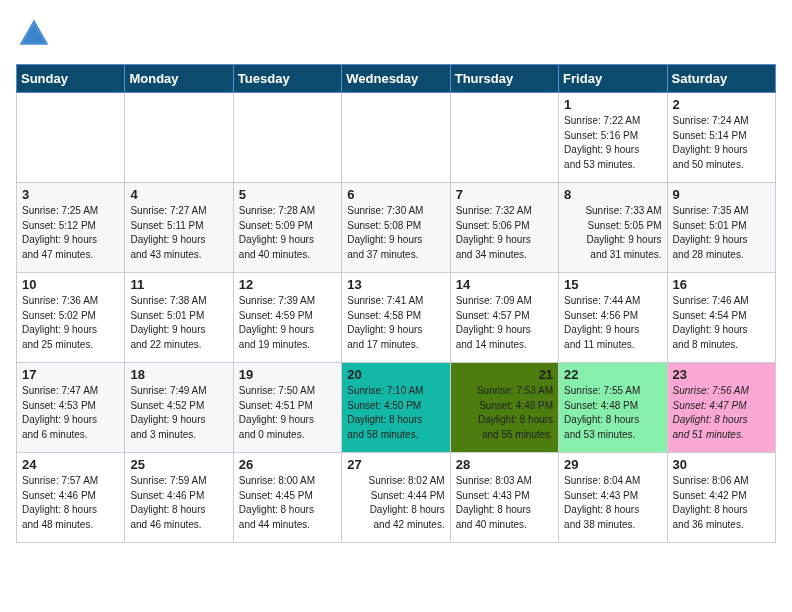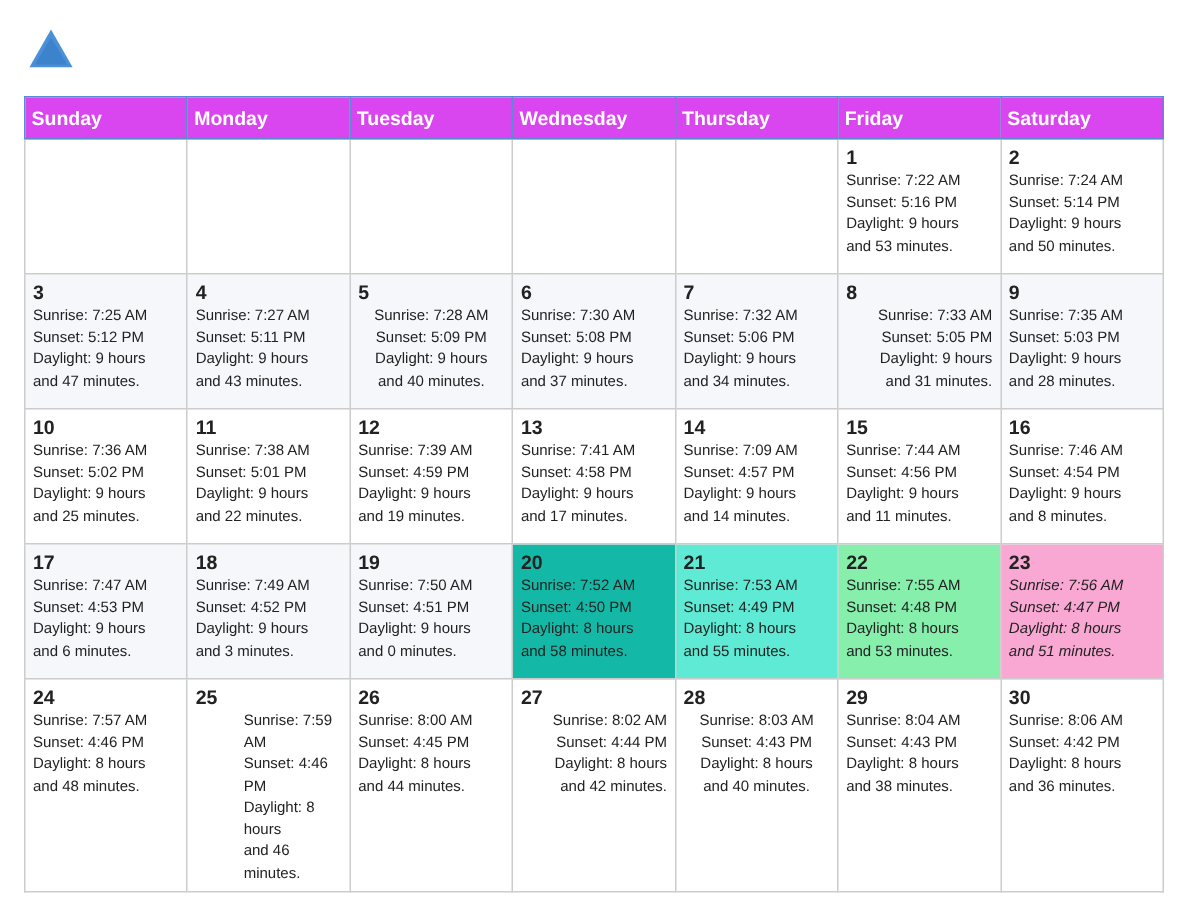--- a/index.html
+++ b/index.html
@@ -42,21 +42,21 @@
     .location {
       font-size: 15px;
       color: #444;
     }
     .calendar {
       width: 100%;
       border-collapse: collapse;
       table-layout: fixed;
     }
     .calendar th {
-      background: #d946ef;
+      background: #0c4a6e;
       color: #fff;
       font-size: 13px;
       font-weight: bold;
       padding: 6px 4px;
       text-align: left;
       border: 1px solid #5a8acf;
     }
     .calendar td {
       border: 1px solid #ccc;
       vertical-align: top;
@@ -148,21 +148,21 @@
         </td>
         <td style="background: rgb(245, 247, 250);">
           <span class="day-num">4</span>
           <div class="day-info" style="white-space: pre-line;">Sunrise: 7:27 AM
 Sunset: 5:11 PM
 Daylight: 9 hours
 and 43 minutes.</div>
         </td>
         <td style="background: rgb(245, 247, 250);">
           <span class="day-num">5</span>
-          <div class="day-info" style="white-space: pre-line; text-align: center;">Sunrise: 7:28 AM
+          <div class="day-info" style="white-space: pre-line;">Sunrise: 7:28 AM
 Sunset: 5:09 PM
 Daylight: 9 hours
 and 40 minutes.</div>
         </td>
         <td style="background: rgb(245, 247, 250);">
           <span class="day-num">6</span>
           <div class="day-info" style="white-space: pre-line;">Sunrise: 7:30 AM
 Sunset: 5:08 PM
 Daylight: 9 hours
 and 37 minutes.</div>
@@ -177,21 +177,21 @@
         <td style="background: rgb(245, 247, 250);">
           <span class="day-num">8</span>
           <div class="day-info" style="white-space: pre-line; text-align: right;">Sunrise: 7:33 AM
 Sunset: 5:05 PM
 Daylight: 9 hours
 and 31 minutes.</div>
         </td>
         <td style="background: rgb(245, 247, 250);">
           <span class="day-num">9</span>
           <div class="day-info" style="white-space: pre-line;">Sunrise: 7:35 AM
-Sunset: 5:03 PM
+Sunset: 5:01 PM
 Daylight: 9 hours
 and 28 minutes.</div>
         </td>
       </tr>
       <tr>
         <td>
           <span class="day-num">10</span>
           <div class="day-info" style="white-space: pre-line;">Sunrise: 7:36 AM
 Sunset: 5:02 PM
 Daylight: 9 hours
@@ -257,26 +257,26 @@
         </td>
         <td style="background: rgb(245, 247, 250);">
           <span class="day-num">19</span>
           <div class="day-info" style="white-space: pre-line;">Sunrise: 7:50 AM
 Sunset: 4:51 PM
 Daylight: 9 hours
 and 0 minutes.</div>
         </td>
         <td style="background: #14b8a6;">
           <span class="day-num">20</span>
-          <div class="day-info" style="white-space: pre-line;">Sunrise: 7:52 AM
+          <div class="day-info" style="white-space: pre-line;">Sunrise: 7:10 AM
 Sunset: 4:50 PM
 Daylight: 8 hours
 and 58 minutes.</div>
         </td>
-        <td style="background: #5eead4;">
+        <td style="background: #4d7c0f; text-align: right;">
           <span class="day-num">21</span>
           <div class="day-info" style="white-space: pre-line;">Sunrise: 7:53 AM
 Sunset: 4:49 PM
 Daylight: 8 hours
 and 55 minutes.</div>
         </td>
         <td style="background: #86efac;">
           <span class="day-num">22</span>
           <div class="day-info" style="white-space: pre-line;">Sunrise: 7:55 AM
 Sunset: 4:48 PM
@@ -294,42 +294,42 @@
       <tr>
         <td>
           <span class="day-num">24</span>
           <div class="day-info" style="white-space: pre-line;">Sunrise: 7:57 AM
 Sunset: 4:46 PM
 Daylight: 8 hours
 and 48 minutes.</div>
         </td>
         <td>
           <span class="day-num">25</span>
-          <div class="day-info" style="white-space: pre-line; margin-left: 32px;">Sunrise: 7:59 AM
+          <div class="day-info" style="white-space: pre-line;">Sunrise: 7:59 AM
 Sunset: 4:46 PM
 Daylight: 8 hours
 and 46 minutes.</div>
         </td>
         <td>
           <span class="day-num">26</span>
           <div class="day-info" style="white-space: pre-line;">Sunrise: 8:00 AM
 Sunset: 4:45 PM
 Daylight: 8 hours
 and 44 minutes.</div>
         </td>
         <td>
           <span class="day-num">27</span>
           <div class="day-info" style="white-space: pre-line; text-align: right;">Sunrise: 8:02 AM
 Sunset: 4:44 PM
 Daylight: 8 hours
 and 42 minutes.</div>
         </td>
         <td>
           <span class="day-num">28</span>
-          <div class="day-info" style="white-space: pre-line; text-align: center;">Sunrise: 8:03 AM
+          <div class="day-info" style="white-space: pre-line;">Sunrise: 8:03 AM
 Sunset: 4:43 PM
 Daylight: 8 hours
 and 40 minutes.</div>
         </td>
         <td>
           <span class="day-num">29</span>
           <div class="day-info" style="white-space: pre-line;">Sunrise: 8:04 AM
 Sunset: 4:43 PM
 Daylight: 8 hours
 and 38 minutes.</div>

